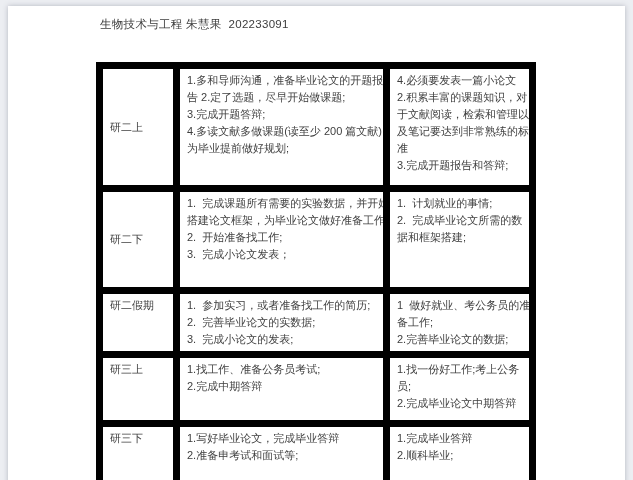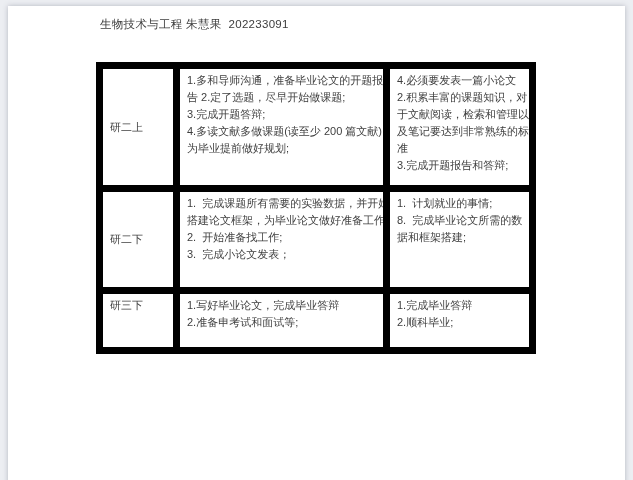--- a/index.html
+++ b/index.html
@@ -66,22 +66,39 @@
 准
 3.完成开题报告和答辩;</td>
         </tr>
         <tr>
           <td class="label">研二下</td>
           <td class="plan">1.  完成课题所有需要的实验数据，并开始
 搭建论文框架，为毕业论文做好准备工作;
 2.  开始准备找工作;
 3.  完成小论文发表；</td>
           <td class="goal">1.  计划就业的事情;
-8.  完成毕业论文所需的数
+2.  完成毕业论文所需的数
 据和框架搭建;</td>
+        </tr>
+        <tr>
+          <td class="label">研二假期</td>
+          <td class="plan">1.  参加实习，或者准备找工作的简历;
+2.  完善毕业论文的实数据;
+3.  完成小论文的发表;</td>
+          <td class="goal">1  做好就业、考公务员的准
+备工作;
+2.完善毕业论文的数据;</td>
+        </tr>
+        <tr>
+          <td class="label">研三上</td>
+          <td class="plan">1.找工作、准备公务员考试;
+2.完成中期答辩</td>
+          <td class="goal">1.找一份好工作;考上公务
+员;
+2.完成毕业论文中期答辩</td>
         </tr>
         <tr>
           <td class="label">研三下</td>
           <td class="plan">1.写好毕业论文，完成毕业答辩
 2.准备申考试和面试等;</td>
           <td class="goal">1.完成毕业答辩
 2.顺科毕业;</td>
         </tr>
       </tbody>
   </table>

